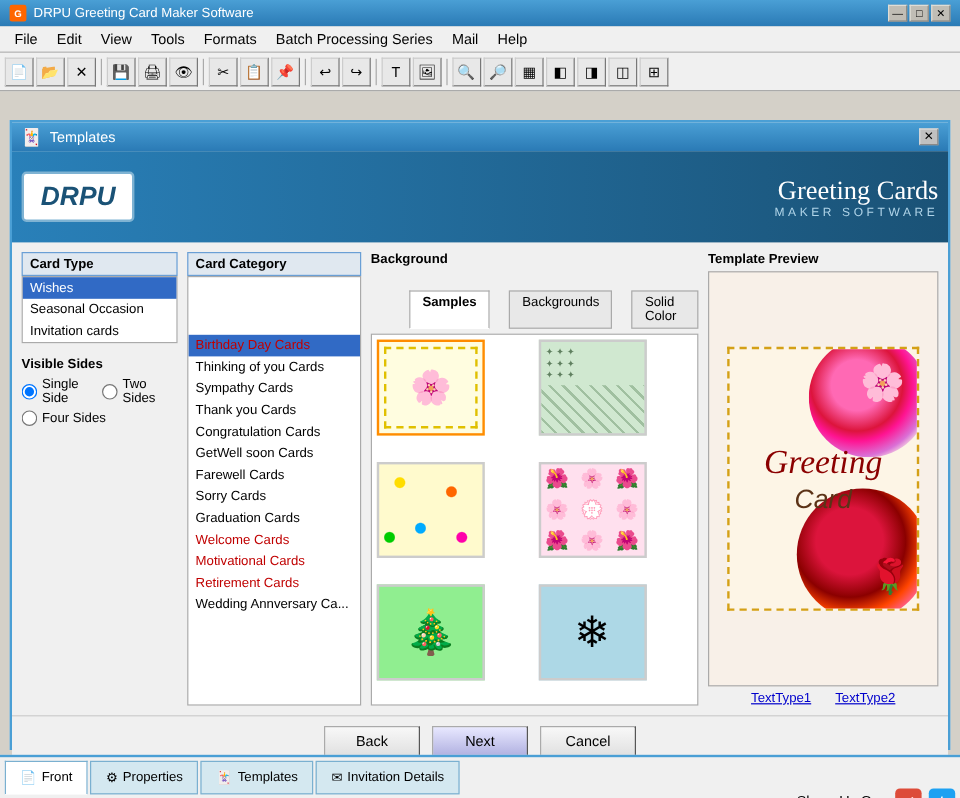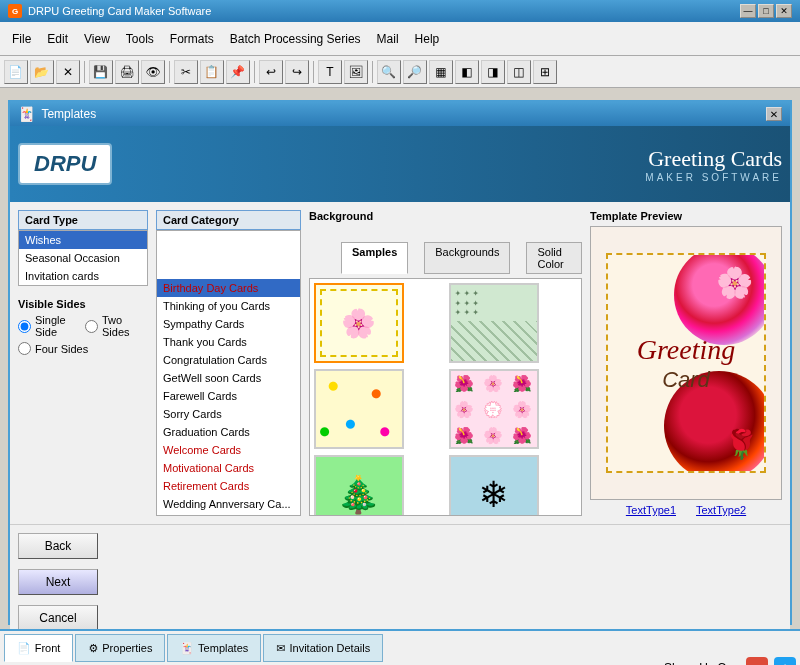--- a/index.html
+++ b/index.html
@@ -6,21 +6,21 @@
     body { font-family: 'Segoe UI', Tahoma, sans-serif; font-size: 12px; background: #d4d0c8; width: 800px; height: 665px; overflow: hidden; }
 
     
     .title-bar { background: linear-gradient(to bottom, #4a9fd5 0%, #2a7ab5 100%); height: 22px; display: flex; align-items: center; padding: 0 8px; color: white; font-size: 11px; }
     .title-bar-icon { width: 14px; height: 14px; background: #ff6600; border-radius: 2px; margin-right: 6px; display: flex; align-items: center; justify-content: center; font-size: 8px; color: white; font-weight: bold; }
     .title-bar-text { flex: 1; }
     .title-bar-controls { display: flex; gap: 2px; }
     .title-bar-btn { width: 16px; height: 14px; background: #c0bdb5; border: 1px outset #e0ddd5; display: flex; align-items: center; justify-content: center; font-size: 9px; cursor: pointer; color: #000; }
 
     
-    .menu-bar { background: #f0f0f0; border-bottom: 1px solid #aaa; height: 34px; display: flex; align-items: center; padding: 0 4px; }
+    .menu-bar { background: #f0f0f0; border-bottom: 1px solid #aaa; height: 22px; display: flex; align-items: center; padding: 0 4px; }
     .menu-item { padding: 2px 8px; cursor: pointer; font-size: 12px; color: #000; }
 
     
     .toolbar { background: #f0f0f0; border-bottom: 1px solid #aaa; height: 32px; display: flex; align-items: center; padding: 0 4px; gap: 2px; }
     .toolbar-btn { width: 24px; height: 24px; background: #e8e8e8; border: 1px outset #ccc; display: flex; align-items: center; justify-content: center; cursor: pointer; font-size: 12px; }
     .toolbar-sep { width: 1px; height: 22px; background: #aaa; margin: 0 2px; }
 
     
     .dialog { position: absolute; top: 100px; left: 8px; right: 8px; bottom: 40px; background: #f0f0f0; border: 2px solid #4a9fd5; }
     .dialog-title { background: linear-gradient(to bottom, #4a9fd5 0%, #2a7ab5 100%); height: 24px; display: flex; align-items: center; padding: 0 8px; color: white; font-size: 12px; }
@@ -72,21 +72,21 @@
     .preview-label { font-size: 11px; margin-bottom: 4px; font-weight: bold; }
     .preview-box { flex: 1; border: 1px solid #aaa; background: #f8f0e8; overflow: hidden; display: flex; flex-direction: column; align-items: center; justify-content: center; position: relative; }
     .preview-card { width: 160px; height: 220px; background: #fdf5e6; border: 2px dashed #d4a017; position: relative; overflow: hidden; display: flex; align-items: center; justify-content: center; }
     .preview-text { text-align: center; z-index: 1; }
     .preview-greeting { font-size: 28px; font-family: cursive; color: #8b0000; font-style: italic; line-height: 1.2; }
     .preview-card-word { font-size: 22px; font-family: Liberation Sans, sans-serif; color: #5c3317; font-style: italic; }
     .text-links { display: flex; gap: 20px; margin-top: 4px; justify-content: center; }
     .text-link { color: #0000cc; text-decoration: underline; font-size: 11px; cursor: pointer; }
 
     
-    .dialog-buttons { display: flex; justify-content: center; gap: 10px; padding: 8px; background: #f0f0f0; border-top: 1px solid #ccc; flex-direction: column; }
+    .dialog-buttons { display: flex; justify-content: center; gap: 10px; padding: 8px; background: #f0f0f0; border-top: 1px solid #ccc; }
     .dialog-btn { width: 80px; height: 26px; border: 1px outset #aaa; background: linear-gradient(to bottom, #f8f8f8, #e0e0e0); cursor: pointer; font-size: 12px; display: flex; align-items: center; justify-content: center; }
     .dialog-btn.primary { background: linear-gradient(to bottom, #e8e8ff, #b0b0e0); }
 
     
     .status-bar { position: absolute; bottom: 0; left: 0; right: 0; height: 36px; background: #f0f0f0; border-top: 2px solid #4a9fd5; display: flex; align-items: center; padding: 0 4px; gap: 0; }
     .status-tab { padding: 4px 12px; background: #d4e8f0; border: 1px solid #7ab0d0; margin-right: 2px; cursor: pointer; font-size: 11px; display: flex; align-items: center; gap: 4px; height: 28px; }
     .status-tab.active { background: white; border-bottom: 1px solid white; }
     .share-area { margin-left: auto; display: flex; align-items: center; gap: 6px; font-size: 12px; margin-top: 40px; }
     .social-btn { width: 22px; height: 22px; border-radius: 4px; display: flex; align-items: center; justify-content: center; font-size: 11px; font-weight: bold; color: white; cursor: pointer; }
     .social-google { background: #dd4b39; }

